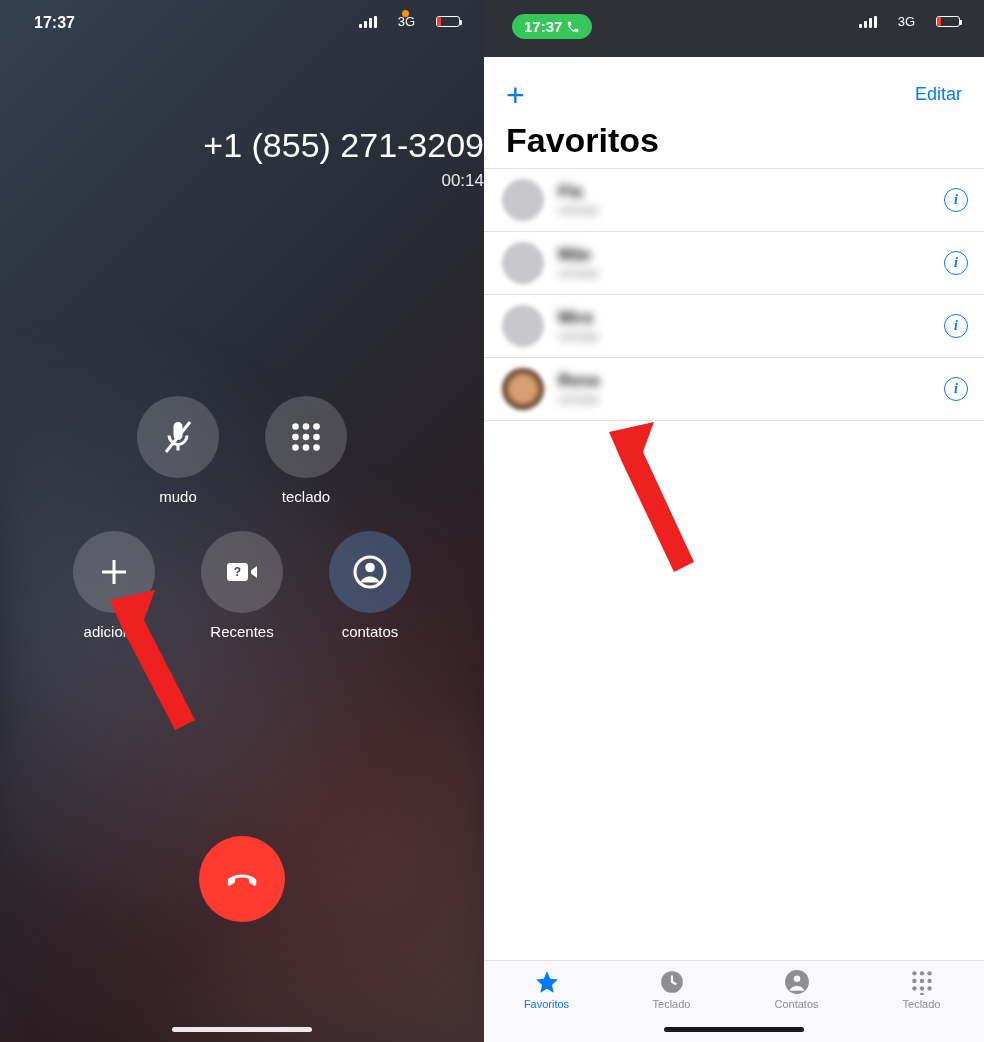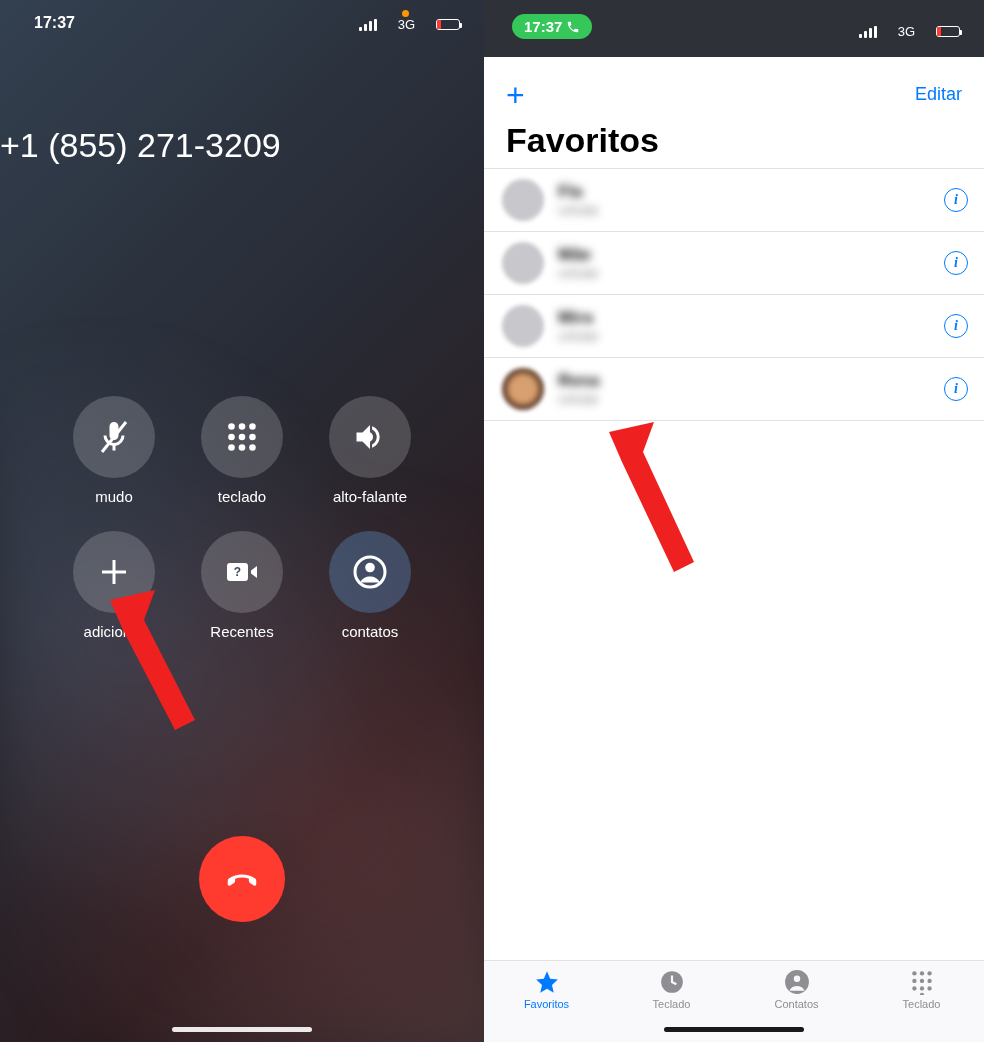--- a/index.html
+++ b/index.html
@@ -30,21 +30,21 @@
 .phone-right {
   width: 500px;
   height: 1042px;
   background: #fff;
   color: #000;
   position: relative;
 }
 .status-bar {
   display: flex;
   justify-content: space-between;
-  align-items: flex-end;
+  align-items: flex-start;
   padding: 14px 24px 6px 34px;
   font-size: 16px;
   font-weight: 600;
   position: relative;
   z-index: 2;
 }
 .phone-right .status-bar {
   background: #2e3138;
   color: #fff;
   padding: 14px 24px 18px 28px;
@@ -70,21 +70,21 @@
 }
 .battery::after {
   content:""; position:absolute; right:-3px; top:3px; width:2px; height:5px;
   background:#fff; border-radius:0 1px 1px 0;
 }
 .battery-fill { height:100%; width:18%; background:#ff3b30; border-radius:1.5px 0 0 1.5px; }
 .orange-dot {
   position:absolute; top:10px; right:75px; width:7px; height:7px;
   background:#ff9500; border-radius:50%;
 }
-.call-info { text-align:left; padding-top:88px; position:relative; z-index:2; }
+.call-info { text-align:right; padding-top:88px; position:relative; z-index:2; }
 .phone-number { font-size: 34px; font-weight: 400; color:#fff; }
 .call-duration { font-size: 17px; color:#fff; margin-top:6px; opacity:.9; }
 .call-buttons {
   position:absolute; top:396px; left:0; right:0; display:flex; flex-direction:column;
   align-items:center; gap:26px; z-index:2;
 }
 .button-row { display:flex; gap:46px; }
 .call-btn { display:flex; flex-direction:column; align-items:center; gap:10px; }
 .call-btn-circle {
   width:82px; height:82px; border-radius:50%;
@@ -168,20 +168,21 @@
         </div>
       <span class="network-label">3G</span>
       <div class="battery">
           <div class="battery-fill"></div>
         </div>
     </div>
   </div>
 
   <div class="call-info">
     <div class="phone-number">+1 (855) 271-3209</div>
+    <div class="call-duration">00:14</div>
   </div>
 
   <div class="call-buttons">
     <div class="button-row">
       <div class="call-btn">
         <div class="call-btn-circle">
           <svg viewBox="0 0 24 24">
               <path d="M12 14a3 3 0 003-3V5a3 3 0 00-6 0v6a3 3 0 003 3zm5-3a5 5 0 01-10 0H5a7 7 0 006 6.9V21h2v-3.1A7 7 0 0019 11h-2z"></path>
               <line x1="4" y1="22" x2="20" y2="2" stroke="#fff" stroke-width="2"></line>
             </svg>
@@ -196,28 +197,20 @@
               <circle cx="19" cy="5" r="2.2"></circle>
             <circle cx="5" cy="12" r="2.2"></circle>
               <circle cx="12" cy="12" r="2.2"></circle>
               <circle cx="19" cy="12" r="2.2"></circle>
             <circle cx="5" cy="19" r="2.2"></circle>
               <circle cx="12" cy="19" r="2.2"></circle>
               <circle cx="19" cy="19" r="2.2"></circle>
           </svg>
         </div>
         <span class="call-btn-label">teclado</span>
-      </div>
-      <div class="call-btn">
-        <div class="call-btn-circle">
-          <svg viewBox="0 0 24 24">
-              <path d="M3 9v6h4l5 5V4L7 9H3zm11 3a3.5 3.5 0 00-2-3.2v6.3a3.5 3.5 0 002-3.1zm2.5 0c0 2.2-1.3 4.1-3.1 5v2.1c2.9-1 5-3.8 5-7.1s-2.1-6.1-5-7.1v2.1c1.8.9 3.1 2.8 3.1 5z"></path>
-            </svg>
-        </div>
-        <span class="call-btn-label">alto-falante</span>
       </div>
     </div>
     <div class="button-row">
       <div class="call-btn">
         <div class="call-btn-circle">
           <svg viewBox="0 0 24 24">
               <path d="M11 4h2v7h7v2h-7v7h-2v-7H4v-2h7V4z"></path>
             </svg>
         </div>
         <span class="call-btn-label">adicionar</span>

